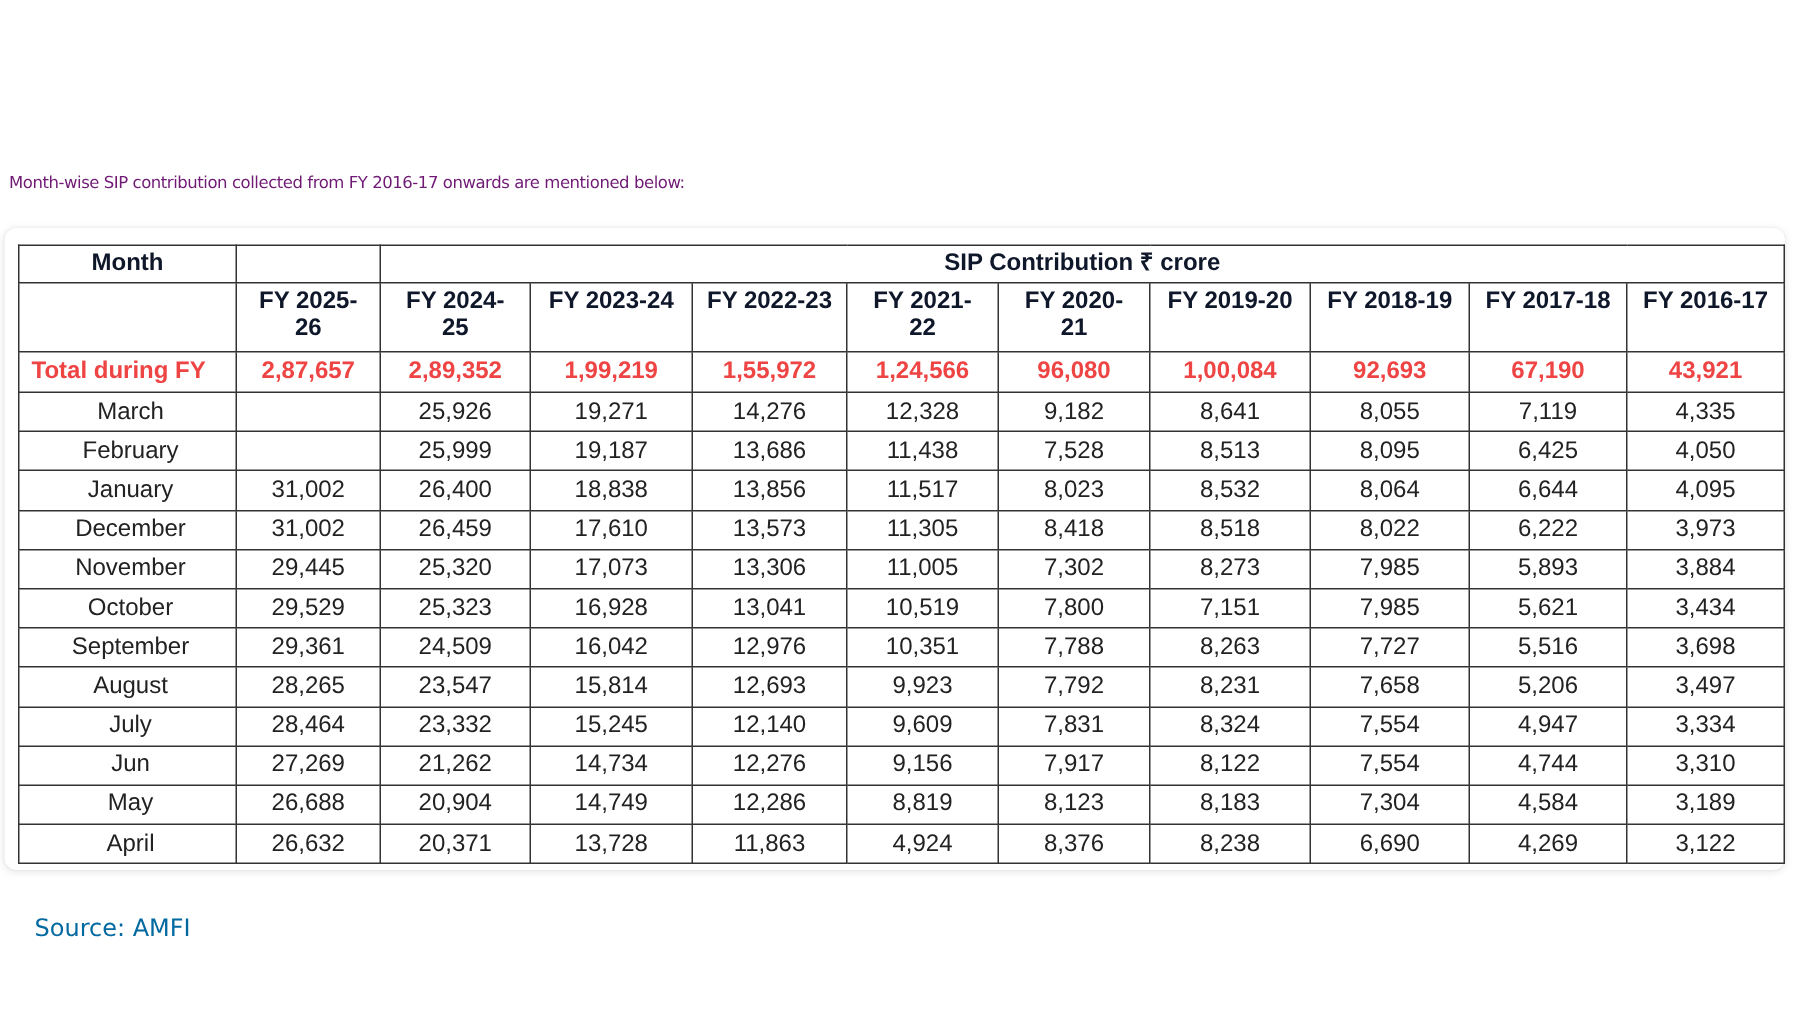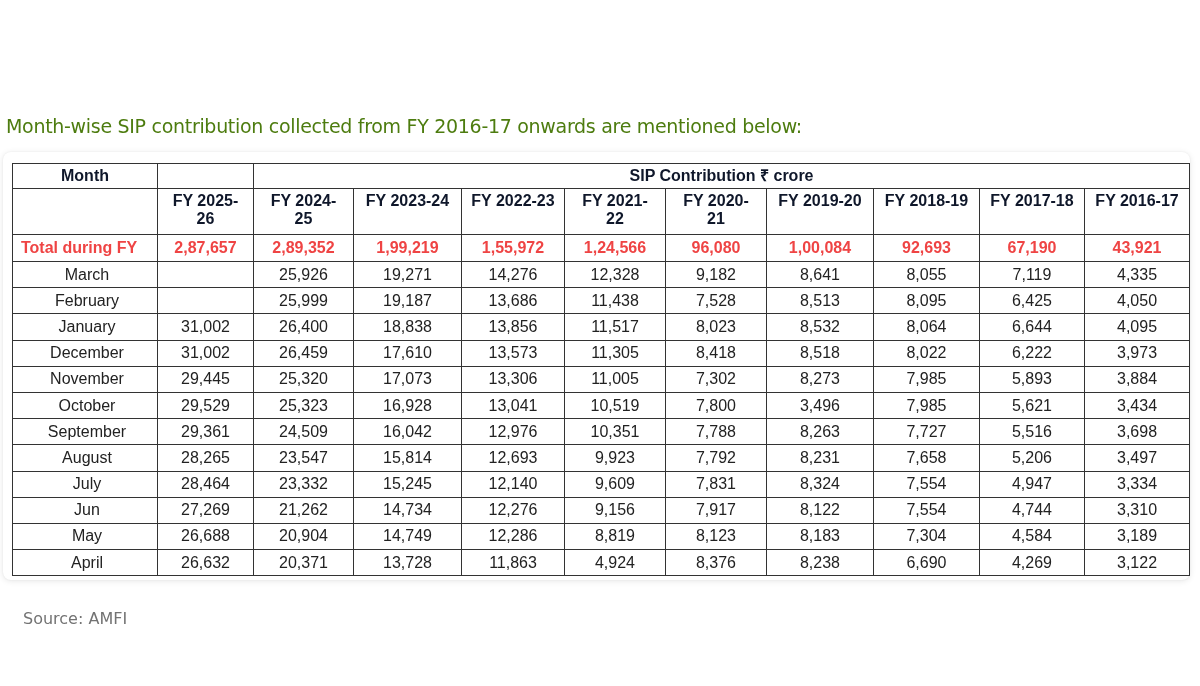--- a/index.html
+++ b/index.html
@@ -1,21 +1,21 @@
 <!DOCTYPE html>
 <html><head>
   <meta charset="utf-8">
   <style>
     html, body { margin: 0; padding: 0; }
     body {
       width: 1200px; height: 686px; background: #ffffff; position: relative; overflow: hidden;
       font-family: "Liberation Sans", sans-serif; color: #111;
     }
     .intro {
-      position: absolute; left: 6px; top: 115px; font-size: 19px; color: #4d7c0f;
+      position: absolute; left: 6px; top: 115px; font-size: 11px; color: #701a75;
       font-family: "DejaVu Sans", sans-serif; letter-spacing: -0.3px;
     }
     .card {
       position: absolute; left: 3px; top: 152px; width: 1187px; height: 428px;
       background: #fff; border-radius: 8px;
       box-shadow: 0 1px 6px rgba(0,0,0,0.10), 0 0 2px rgba(0,0,0,0.06);
     }
     table.sip {
       position: absolute; left: 12px; top: 163px; width: 1177px;
       border-collapse: collapse; table-layout: fixed; font-size: 16px;
@@ -26,21 +26,21 @@
     }
     table.sip th { font-weight: bold; color: #0f172a; }
     tr.head1 td, tr.head1 th { height: 24px; }
     tr.head2 th { height: 42px; vertical-align: top; padding-top: 3px; }
     tr.total td { height: 26px; font-weight: bold; color: #ef4444; }
     tr.total td.label { text-align: left; padding-left: 8px; }
     tr.mrow td { height: 25.2px; }
     td.month { text-align: right; padding-left: 8px !important; }
     th.month-h { text-align: left; padding-left: 8px; }
     .source {
-      position: absolute; left: 23px; top: 609px; font-size: 16px; color: #737373;
+      position: absolute; left: 23px; top: 609px; font-size: 16px; color: #0369a1;
       font-family: "DejaVu Sans", sans-serif;
     }
   </style>
 </head>
 <body>
 
 <div class="intro">Month-wise SIP contribution collected from FY 2016-17 onwards are mentioned below:</div>
 
 <div class="card"></div>
 
@@ -186,21 +186,21 @@
         <td>3,884</td>
       </tr>
       <tr class="mrow">
         <td class="month">October</td>
         <td>29,529</td>
         <td>25,323</td>
         <td>16,928</td>
         <td>13,041</td>
         <td>10,519</td>
         <td>7,800</td>
-        <td>3,496</td>
+        <td>7,151</td>
         <td>7,985</td>
         <td>5,621</td>
         <td>3,434</td>
       </tr>
       <tr class="mrow">
         <td class="month">September</td>
         <td>29,361</td>
         <td>24,509</td>
         <td>16,042</td>
         <td>12,976</td>

